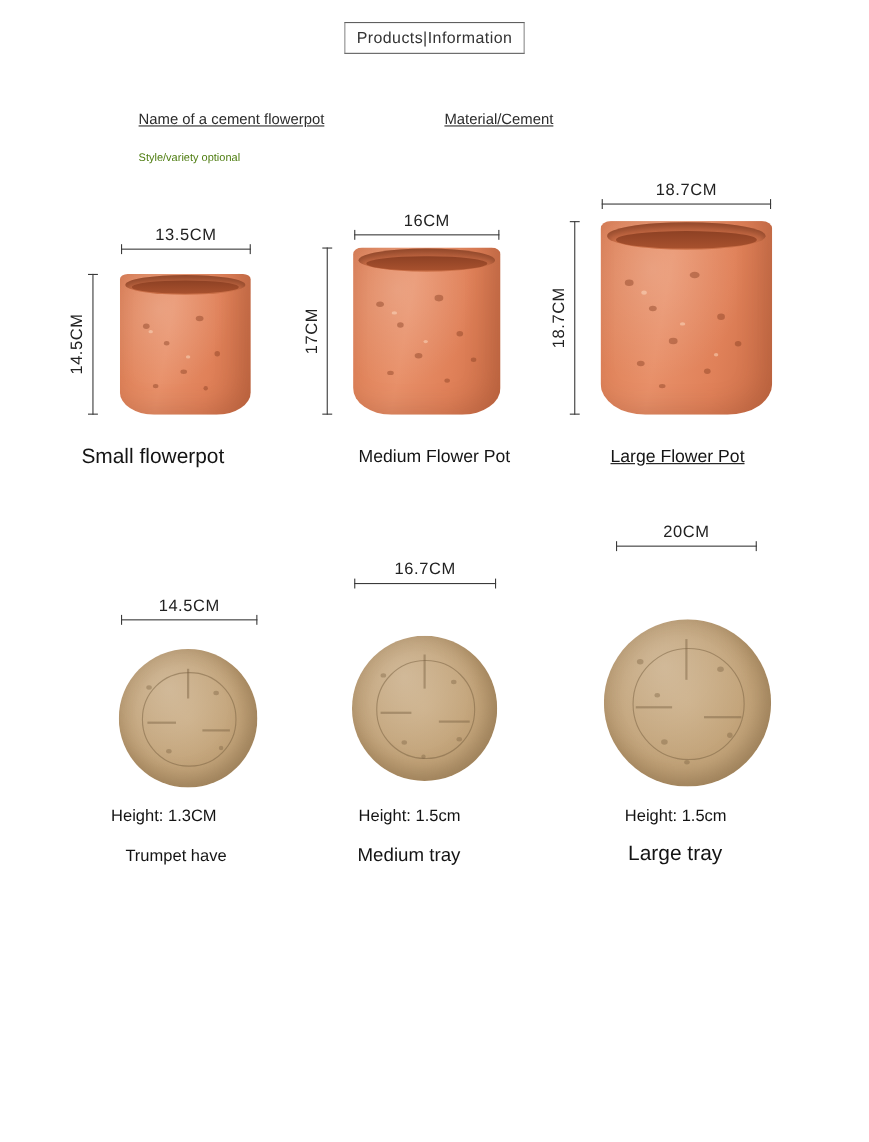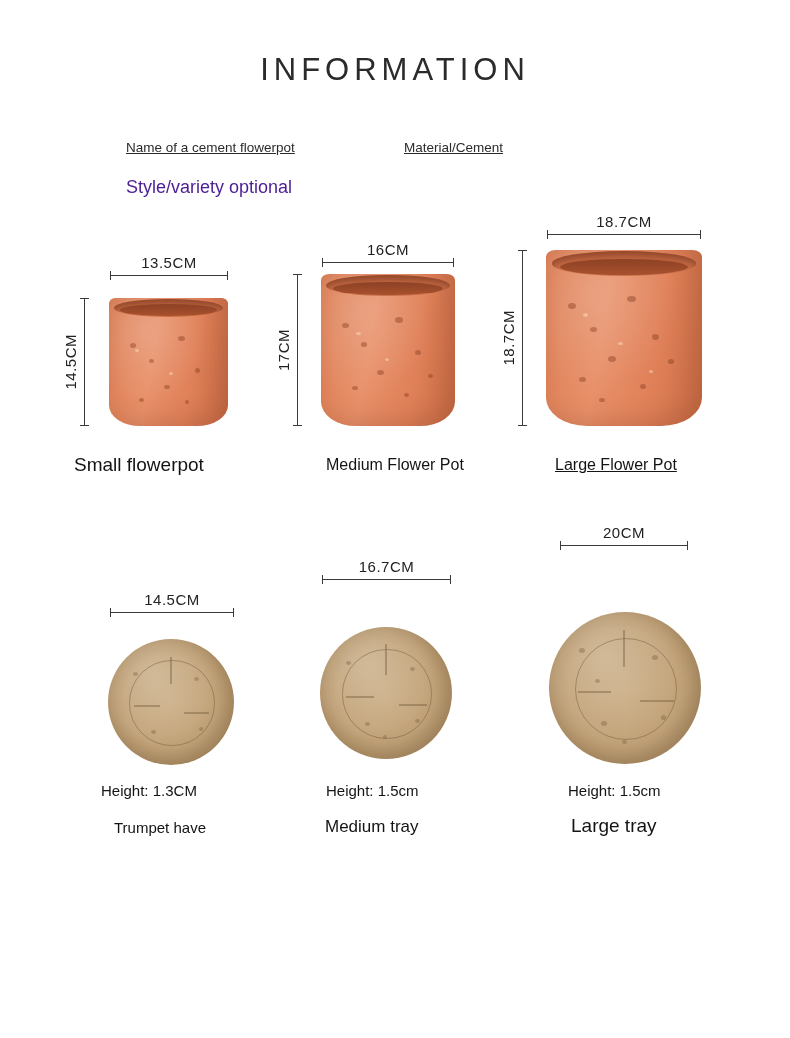--- a/index.html
+++ b/index.html
@@ -56,22 +56,22 @@
   .spec-row {
     display: flex;
     font-size: 13.5px;
     color: #2b2b2b;
     margin-bottom: 22px;
     text-decoration: underline;
   }
   .spec-name { width: 278px; }
   .spec-material { }
   .spec-style {
-    font-size: 18px;
-    color: #4c1d95;
+    font-size: 10px;
+    color: #4d7c0f;
     margin-bottom: 18px;
   }
   .spec-warn {
     font-size: 15px;
     color: #1f1f1f;
     line-height: 1.5;
     width: 585px;
   }
 
   
@@ -226,22 +226,24 @@
     position: relative;
     height: 300px;
     margin-top: 18px;
   }
 </style>
 </head>
 <body>
 
 <div class="page">
 
-  <div class="title">INFORMATION</div>
-
+
+  <div class="subtitle-wrap">
+    <div class="subtitle">Products|Information</div>
+  </div>
 
   <div class="specs">
     <div class="spec-row">
       <div class="spec-name">Name of a cement flowerpot</div>
       <div class="spec-material">Material/Cement</div>
     </div>
     <div class="spec-style">Style/variety optional</div>
   </div>
 
   <div class="pot-row">

